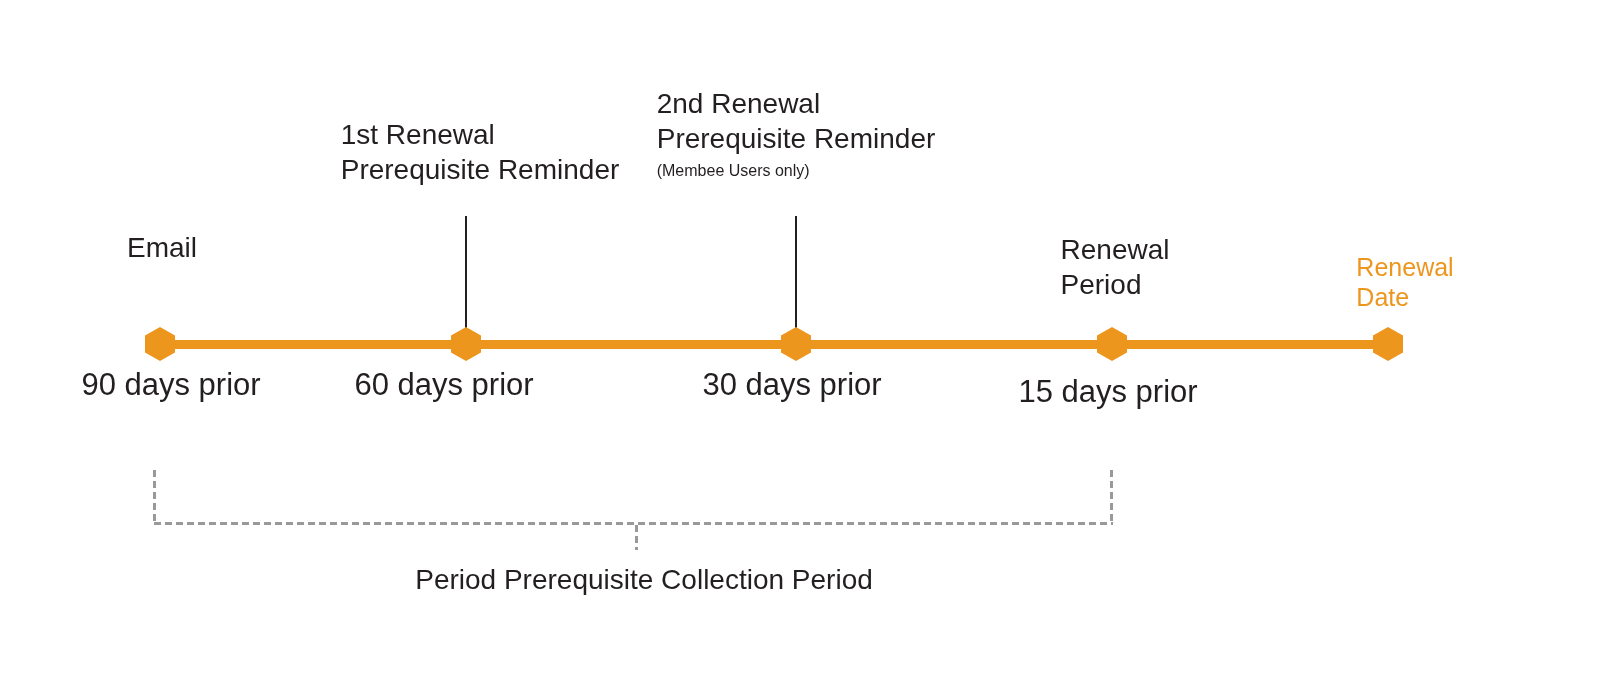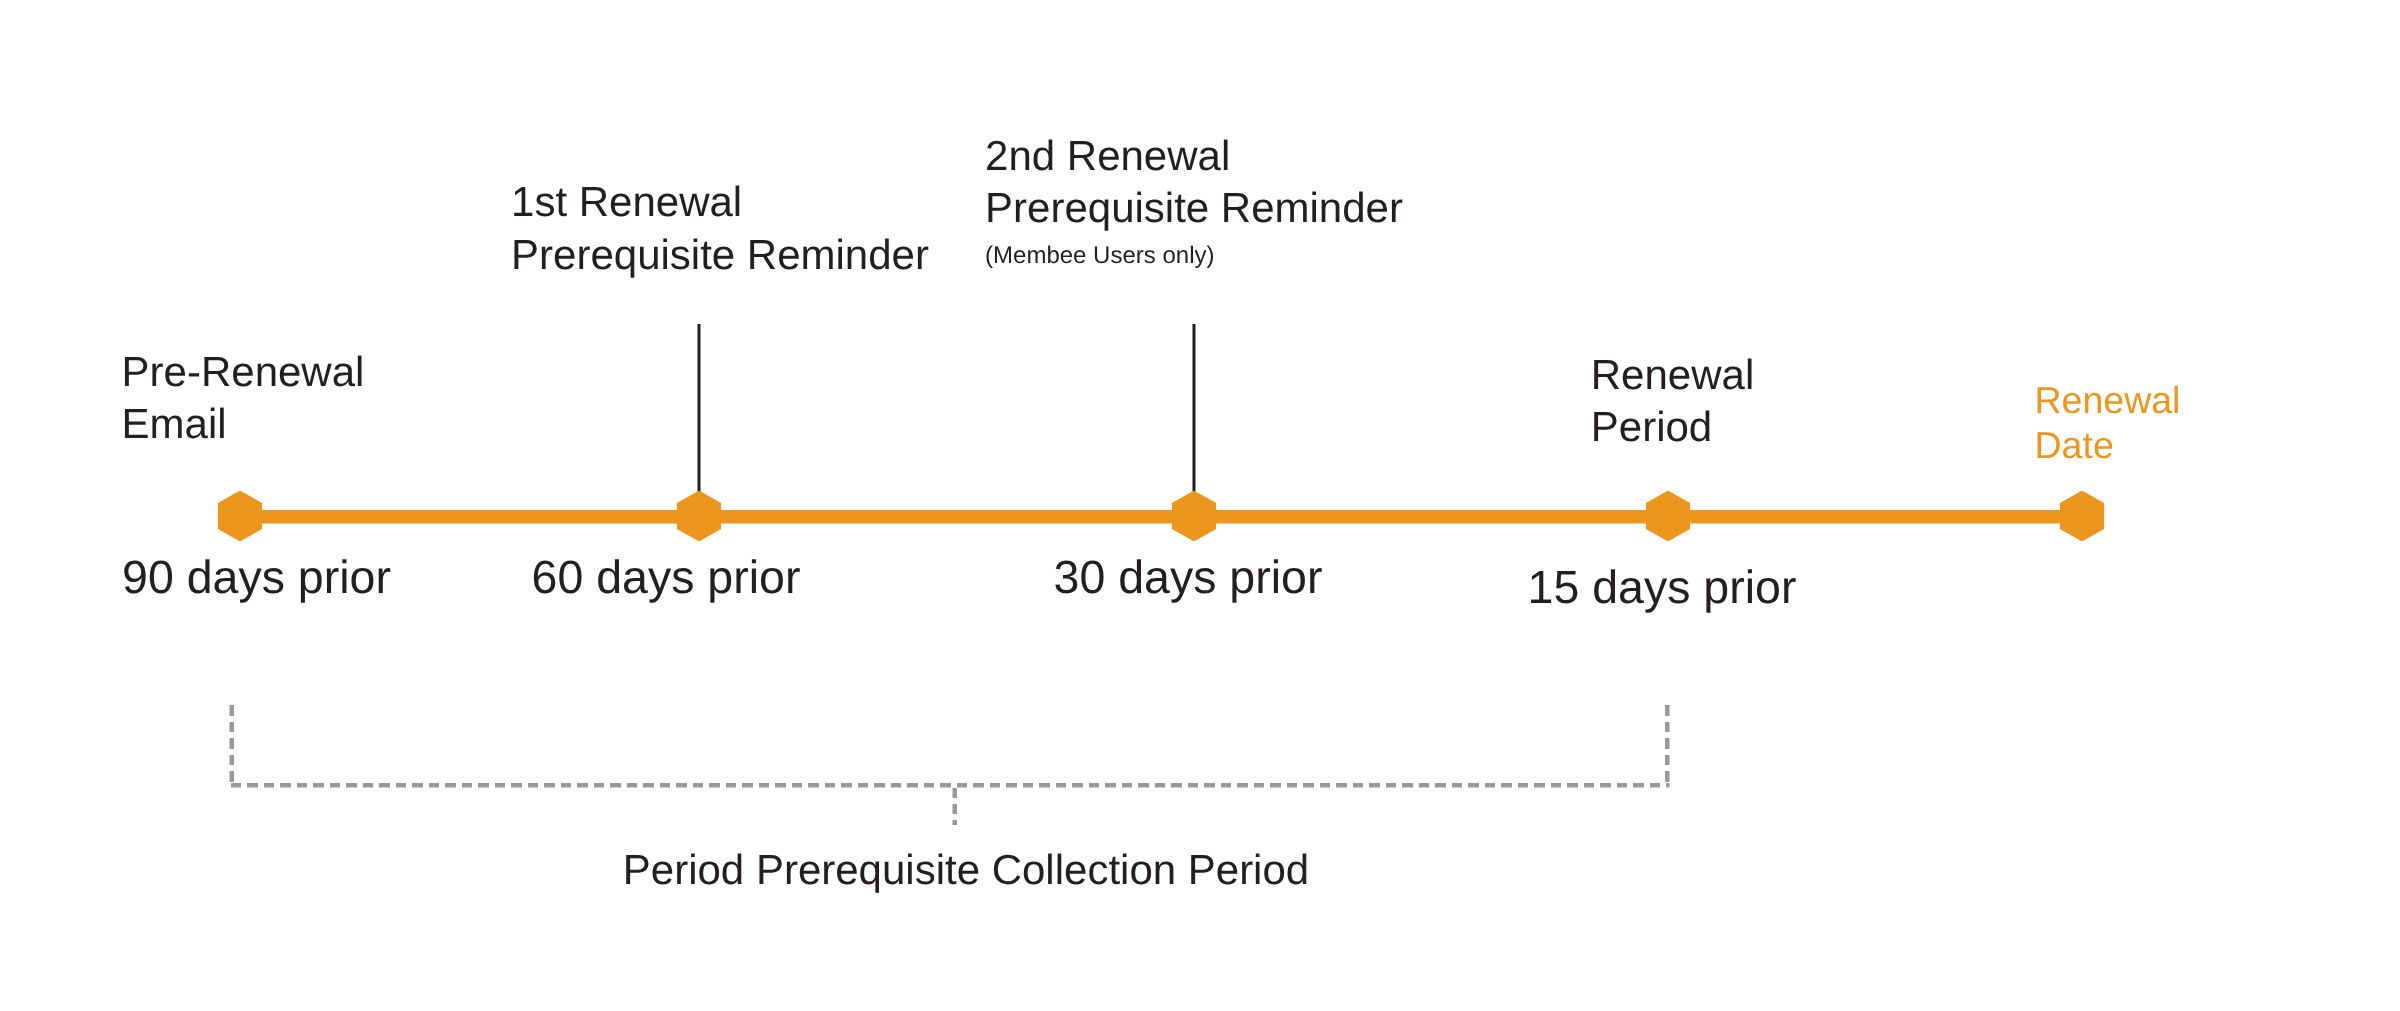--- a/index.html
+++ b/index.html
@@ -137,21 +137,20 @@
     color: var(--color-text);
     white-space: nowrap;
   }
 </style>
 </head>
 <body>
 
 <div class="canvas">
 
   <div class="m-label m0">
-    <span>Pre-Renewal</span>
     <span>Email</span>
   </div>
 
   <div class="m-label m1">
     <span>1st Renewal</span>
     <span>Prerequisite Reminder</span>
   </div>
 
   <div class="m-label m2">
     <span>2nd Renewal</span>

